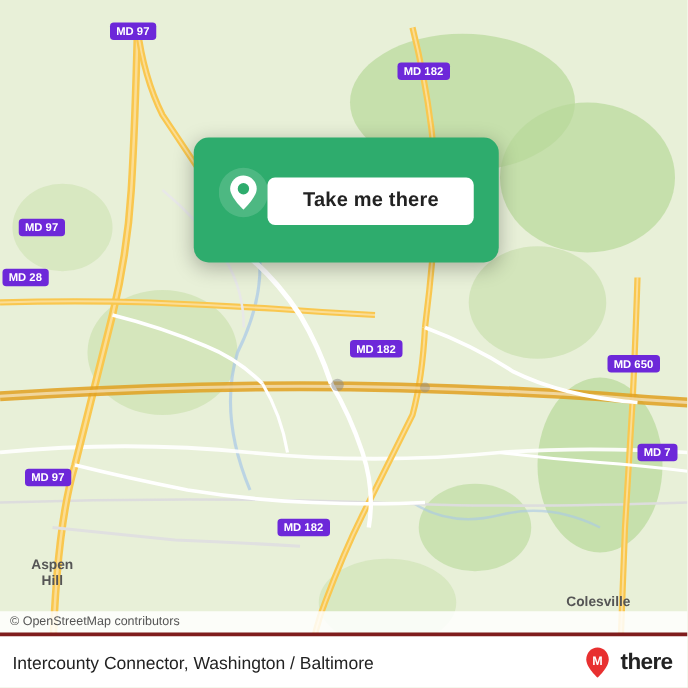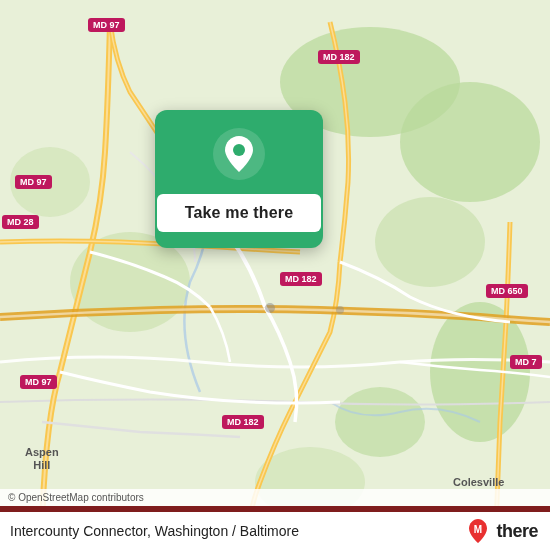--- a/index.html
+++ b/index.html
@@ -35,25 +35,25 @@
       left: 0;
       width: 100%;
       height: 100%;
     }
 
     
     #popup-card {
       position: absolute;
       top: 110px;
       left: 155px;
-      width: 168px;
+      width: 244px;
       background-color: #2eac6d;
       border-radius: 12px;
       display: flex;
-      flex-direction: column;
+      flex-direction: row;
       align-items: center;
       padding: 18px 20px 16px 20px;
       box-shadow: 0 4px 16px rgba(0,0,0,0.28);
       z-index: 10;
     }
 
     #location-pin-icon {
       width: 52px;
       height: 52px;
       margin-bottom: 14px;
@@ -87,21 +87,21 @@
     }
 
     
     #bottom-bar {
       position: absolute;
       bottom: 0;
       left: 0;
       right: 0;
       height: 44px;
       background-color: #fff;
-      border-top: 6px solid #7f1d1d;
+      border-top: 3px solid #7f1d1d;
       display: flex;
       align-items: center;
       padding: 0 12px 0 10px;
       z-index: 10;
     }
 
     #bottom-title {
       font-size: 14px;
       color: #222;
       font-weight: 400;
@@ -122,21 +122,21 @@
     #moovit-text {
       font-size: 18px;
       font-weight: 700;
       color: #222;
       letter-spacing: -0.5px;
     }
 
     
     .road-badge {
       position: absolute;
-      background: #be185d;
+      background: #6d28d9;
       color: white;
       font-size: 9px;
       font-weight: bold;
       padding: 2px 5px;
       border-radius: 3px;
       white-space: nowrap;
       z-index: 4;
     }
 
     

